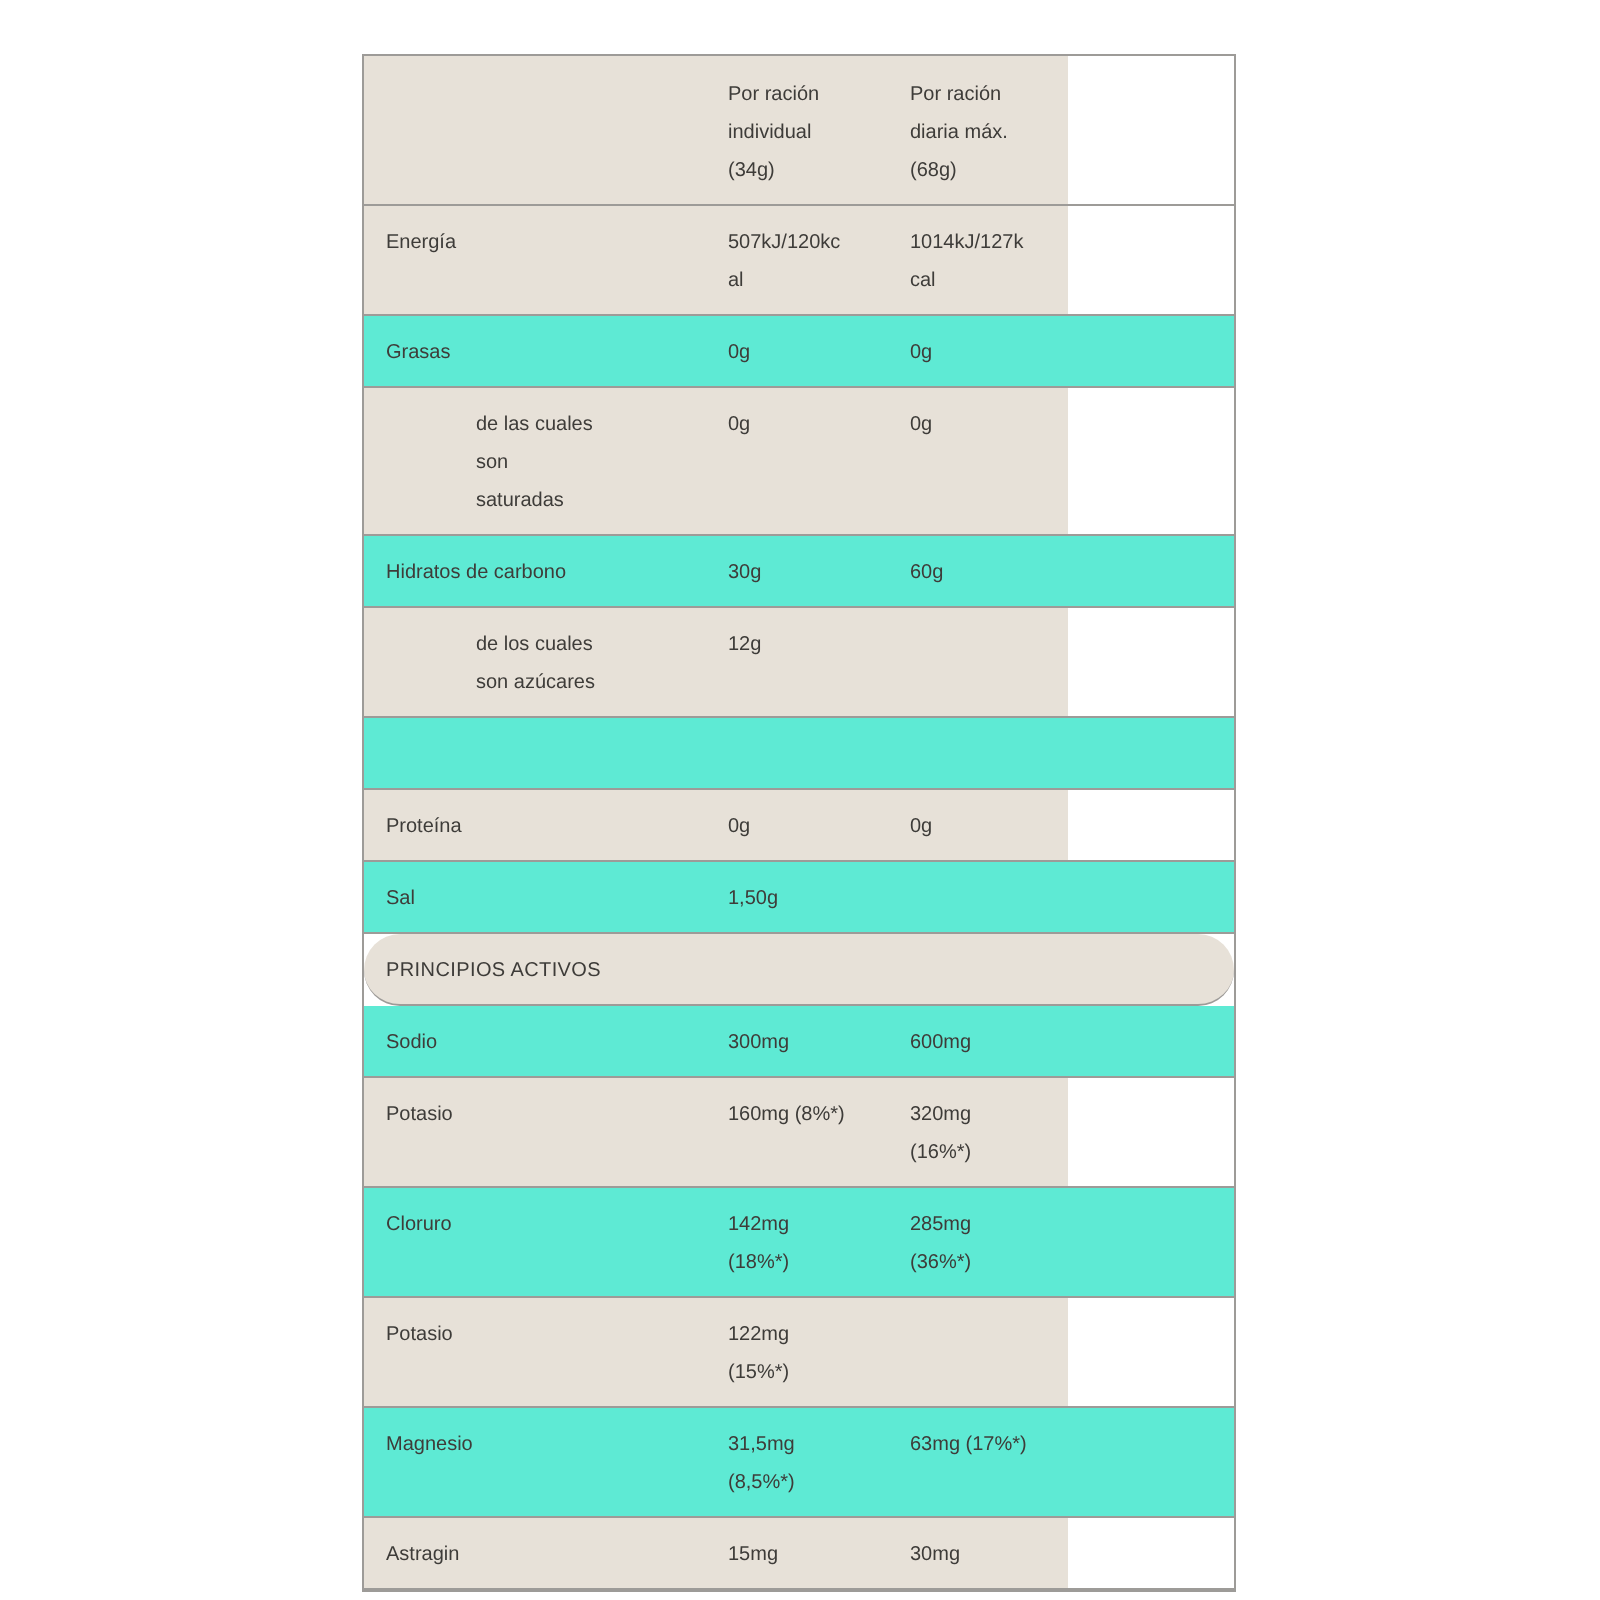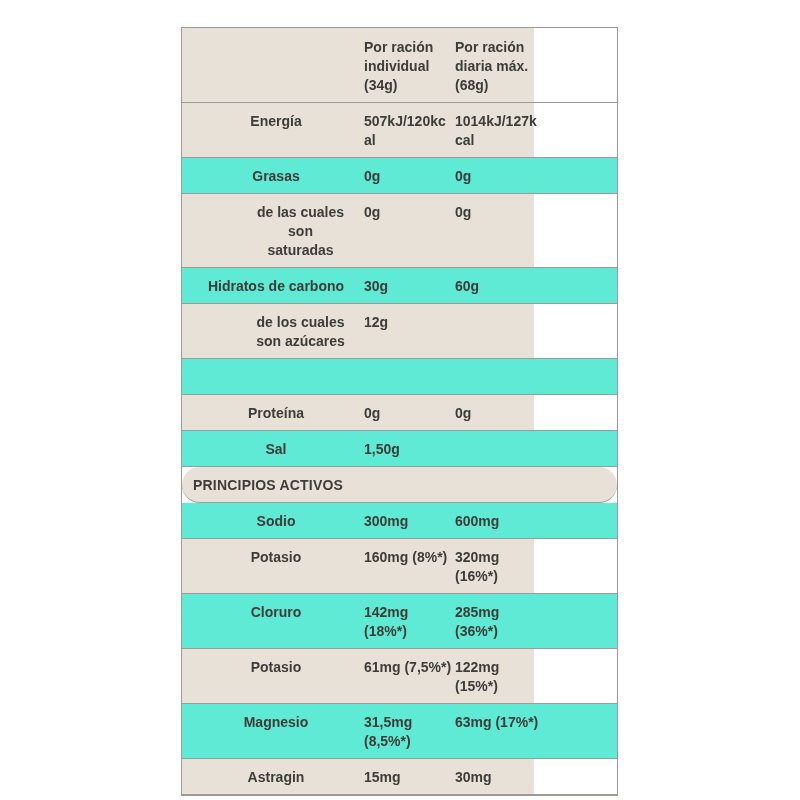--- a/index.html
+++ b/index.html
@@ -18,34 +18,33 @@
     width: 437px;
     border: 1px solid #9d9b98;
     border-bottom-width: 2px;
     box-sizing: border-box;
     color: #3e3c39;
   }
   .row {
     display: grid;
     grid-template-columns: 181px 91px 84px 1fr;
     border-bottom: 1px solid #9d9b98;
-    font-size: 14px;
+    font-size: 10px;
     line-height: 19px;
-    font-weight: bold;
   }
   .row:last-child { border-bottom: none; }
   .bg-beige { background: linear-gradient(90deg, #e7e1d8 0, #e7e1d8 352px, #ffffff 352px); }
   .bg-white { background: #5eead4; }
   .bg-beige-full { background: #e7e1d8; border-radius: 18px; }
   .cell {
     white-space: pre;
     padding: 9px 4px 7px 0;
     overflow: visible;
   }
-  .label { padding-left: 11px; text-align: center; }
+  .label { padding-left: 11px; }
   .label.indent { padding-left: 56px; padding-right: 0; }
   .val { padding-left: 1px; }
   .section-label {
     grid-column: 1 / -1;
     padding-left: 11px;
     letter-spacing: 0.2px;
   }
   .empty-row { min-height: 35px; }
   .header-row .cell { padding-top: 10px; }
 </style>
@@ -118,21 +117,20 @@
     </div>
     <div class="row bg-white">
       <div class="cell label">Cloruro</div>
       <div class="cell val">142mg
 (18%*)</div>
       <div class="cell val">285mg
 (36%*)</div>
     </div>
     <div class="row bg-beige">
       <div class="cell label">Potasio</div>
-      <div class="cell val">61mg (7,5%*)</div>
       <div class="cell val">122mg
 (15%*)</div>
     </div>
     <div class="row bg-white">
       <div class="cell label">Magnesio</div>
       <div class="cell val">31,5mg
 (8,5%*)</div>
       <div class="cell val">63mg (17%*)</div>
     </div>
     <div class="row bg-beige">

